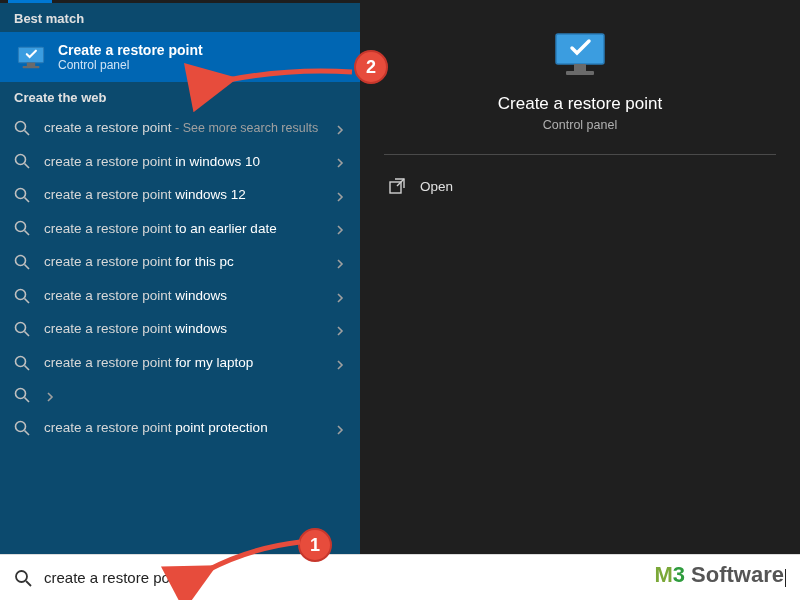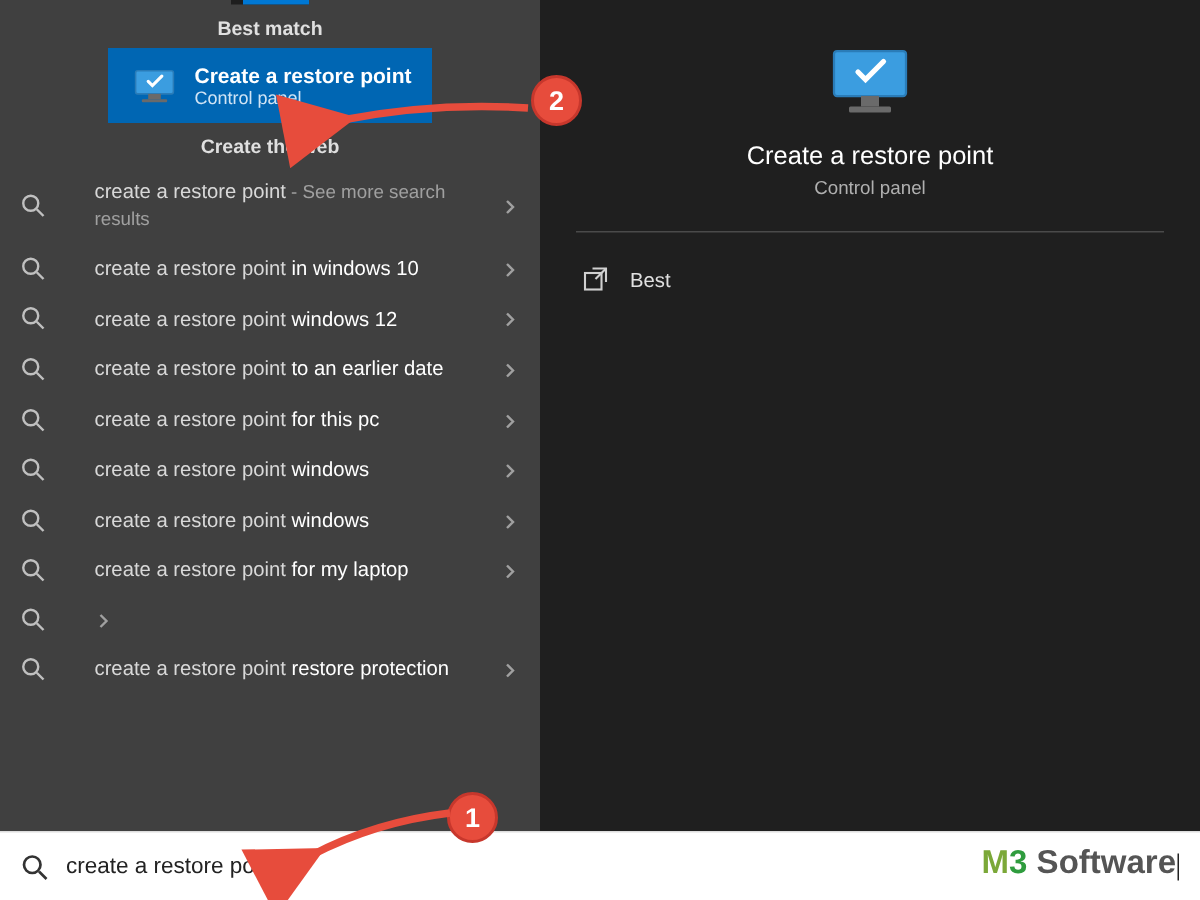--- a/index.html
+++ b/index.html
@@ -1,34 +1,34 @@
 <!DOCTYPE html>
 <html><head>
   <meta charset="utf-8">
   <style>
     * { margin: 0; padding: 0; box-sizing: border-box; font-family: "Segoe UI", sans-serif; }
     body { width: 800px; height: 600px; background: #1e1e1e; overflow: hidden; position: relative; }
     
     .container { display: flex; height: 554px; }
     
-    .left-panel { width: 360px; background: #404040; display: flex; flex-direction: column; align-items: center; }
+    .left-panel { width: 360px; background: #0c4a6e; display: flex; flex-direction: column; }
     
     .tab-indicator { height: 3px; background: #1e1e1e; }
     .tab-indicator .active { width: 44px; height: 3px; background: #0078d4; margin-left: 8px; }
     
     .section-header { padding: 8px 14px 6px; font-size: 13px; font-weight: 600; color: #e0e0e0; }
     
     .best-match-item { display: flex; align-items: center; padding: 8px 14px; background: #0066b3; cursor: pointer; }
     .best-match-icon { width: 34px; height: 34px; display: flex; align-items: center; justify-content: center; margin-right: 10px; }
     .best-match-text { display: flex; flex-direction: column; }
     .best-match-title { font-size: 14px; font-weight: 600; color: #fff; }
     .best-match-subtitle { font-size: 12px; color: #d0e4f5; }
     
     .web-results { flex: 1; overflow: hidden; }
-    .web-item { display: flex; align-items: center; padding: 8px 14px; cursor: pointer; color: #d8d8d8; gap: 19px; }
+    .web-item { display: flex; align-items: center; padding: 8px 14px; cursor: pointer; color: #d8d8d8; }
     .web-item .search-icon { width: 16px; height: 16px; margin-right: 14px; flex-shrink: 0; }
     .web-item .web-text { flex: 1; font-size: 13.5px; line-height: 1.3; }
     .web-item .web-text b { color: #fff; font-weight: 400; }
     .web-item .web-text .muted { color: #a0a0a0; font-size: 12.5px; }
     .web-item .chevron { width: 12px; height: 12px; flex-shrink: 0; color: #a0a0a0; }
     
     .right-panel { flex: 1; background: #1f1f1f; display: flex; flex-direction: column; padding: 30px 24px 0; }
     .preview-icon { width: 60px; height: 48px; margin: 0 auto 16px; }
     .preview-title { text-align: center; font-size: 17px; color: #fff; font-weight: 400; }
     .preview-subtitle { text-align: center; font-size: 12.5px; color: #b0b0b0; margin-top: 4px; }
@@ -166,21 +166,21 @@
             </svg></span>
           <span class="chevron"><svg viewBox="0 0 12 12" width="12" height="12" stroke="#a0a0a0" fill="none" stroke-width="1.6">
               <path d="M4 2 l4 4 l-4 4"></path>
             </svg></span>
         </div>
         <div class="web-item">
           <span class="search-icon"><svg viewBox="0 0 16 16" width="16" height="16" stroke="#c0c0c0" fill="none" stroke-width="1.6">
               <circle cx="6.5" cy="6.5" r="5"></circle>
               <path d="M10.5 10.5 l4.5 4.5"></path>
             </svg></span>
-          <span class="web-text">create a restore point <b>restore protection</b></span>
+          <span class="web-text">create a restore point <b>point protection</b></span>
           <span class="chevron"><svg viewBox="0 0 12 12" width="12" height="12" stroke="#a0a0a0" fill="none" stroke-width="1.6">
               <path d="M4 2 l4 4 l-4 4"></path>
             </svg></span>
         </div>
       </div>
   </div>
 
   <div class="right-panel">
     <div class="preview-icon">
       <svg viewBox="0 0 60 48" width="60" height="48">
@@ -194,21 +194,21 @@
     <div class="preview-subtitle">Control panel</div>
     <div class="hr"></div>
     <div class="action-item">
       <span class="open-icon">
         <svg viewBox="0 0 18 18" width="18" height="18" stroke="#d0d0d0" fill="none" stroke-width="1.4">
           <rect x="2" y="5" width="11" height="11"></rect>
           <path d="M7 2 h9 v9"></path>
           <path d="M16 2 l-7 7"></path>
         </svg>
       </span>
-      <span>Best</span>
+      <span>Open</span>
     </div>
   </div>
 </div>
 
 <div class="search-bar">
   <span class="search-icon">
     <svg viewBox="0 0 18 18" width="18" height="18" stroke="#333" fill="none" stroke-width="1.8">
       <circle cx="7.5" cy="7.5" r="5.5"></circle>
       <path d="M12 12 l5 5"></path>
     </svg>

